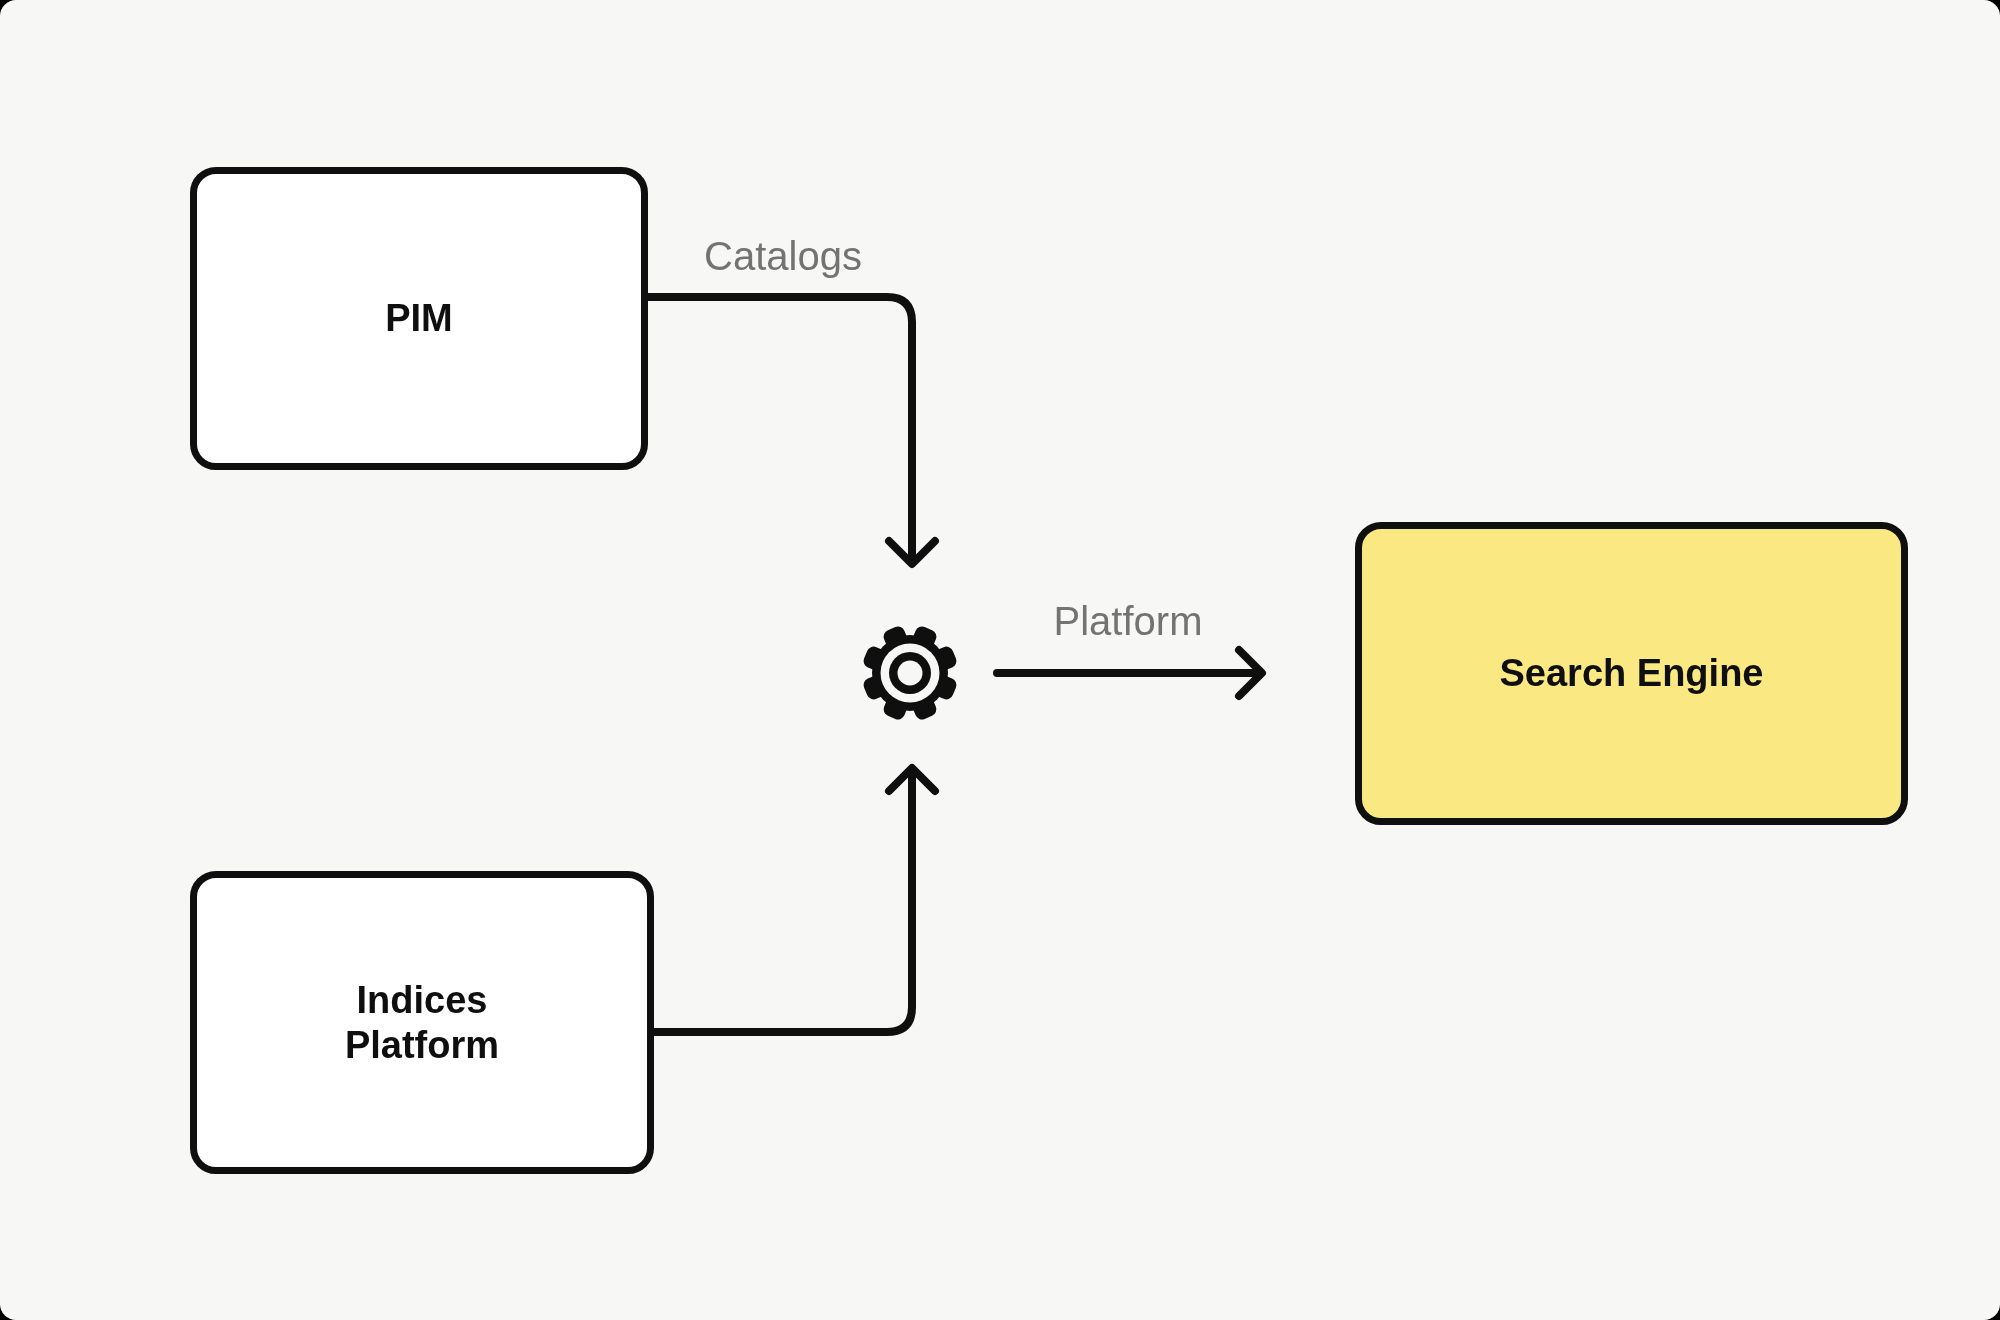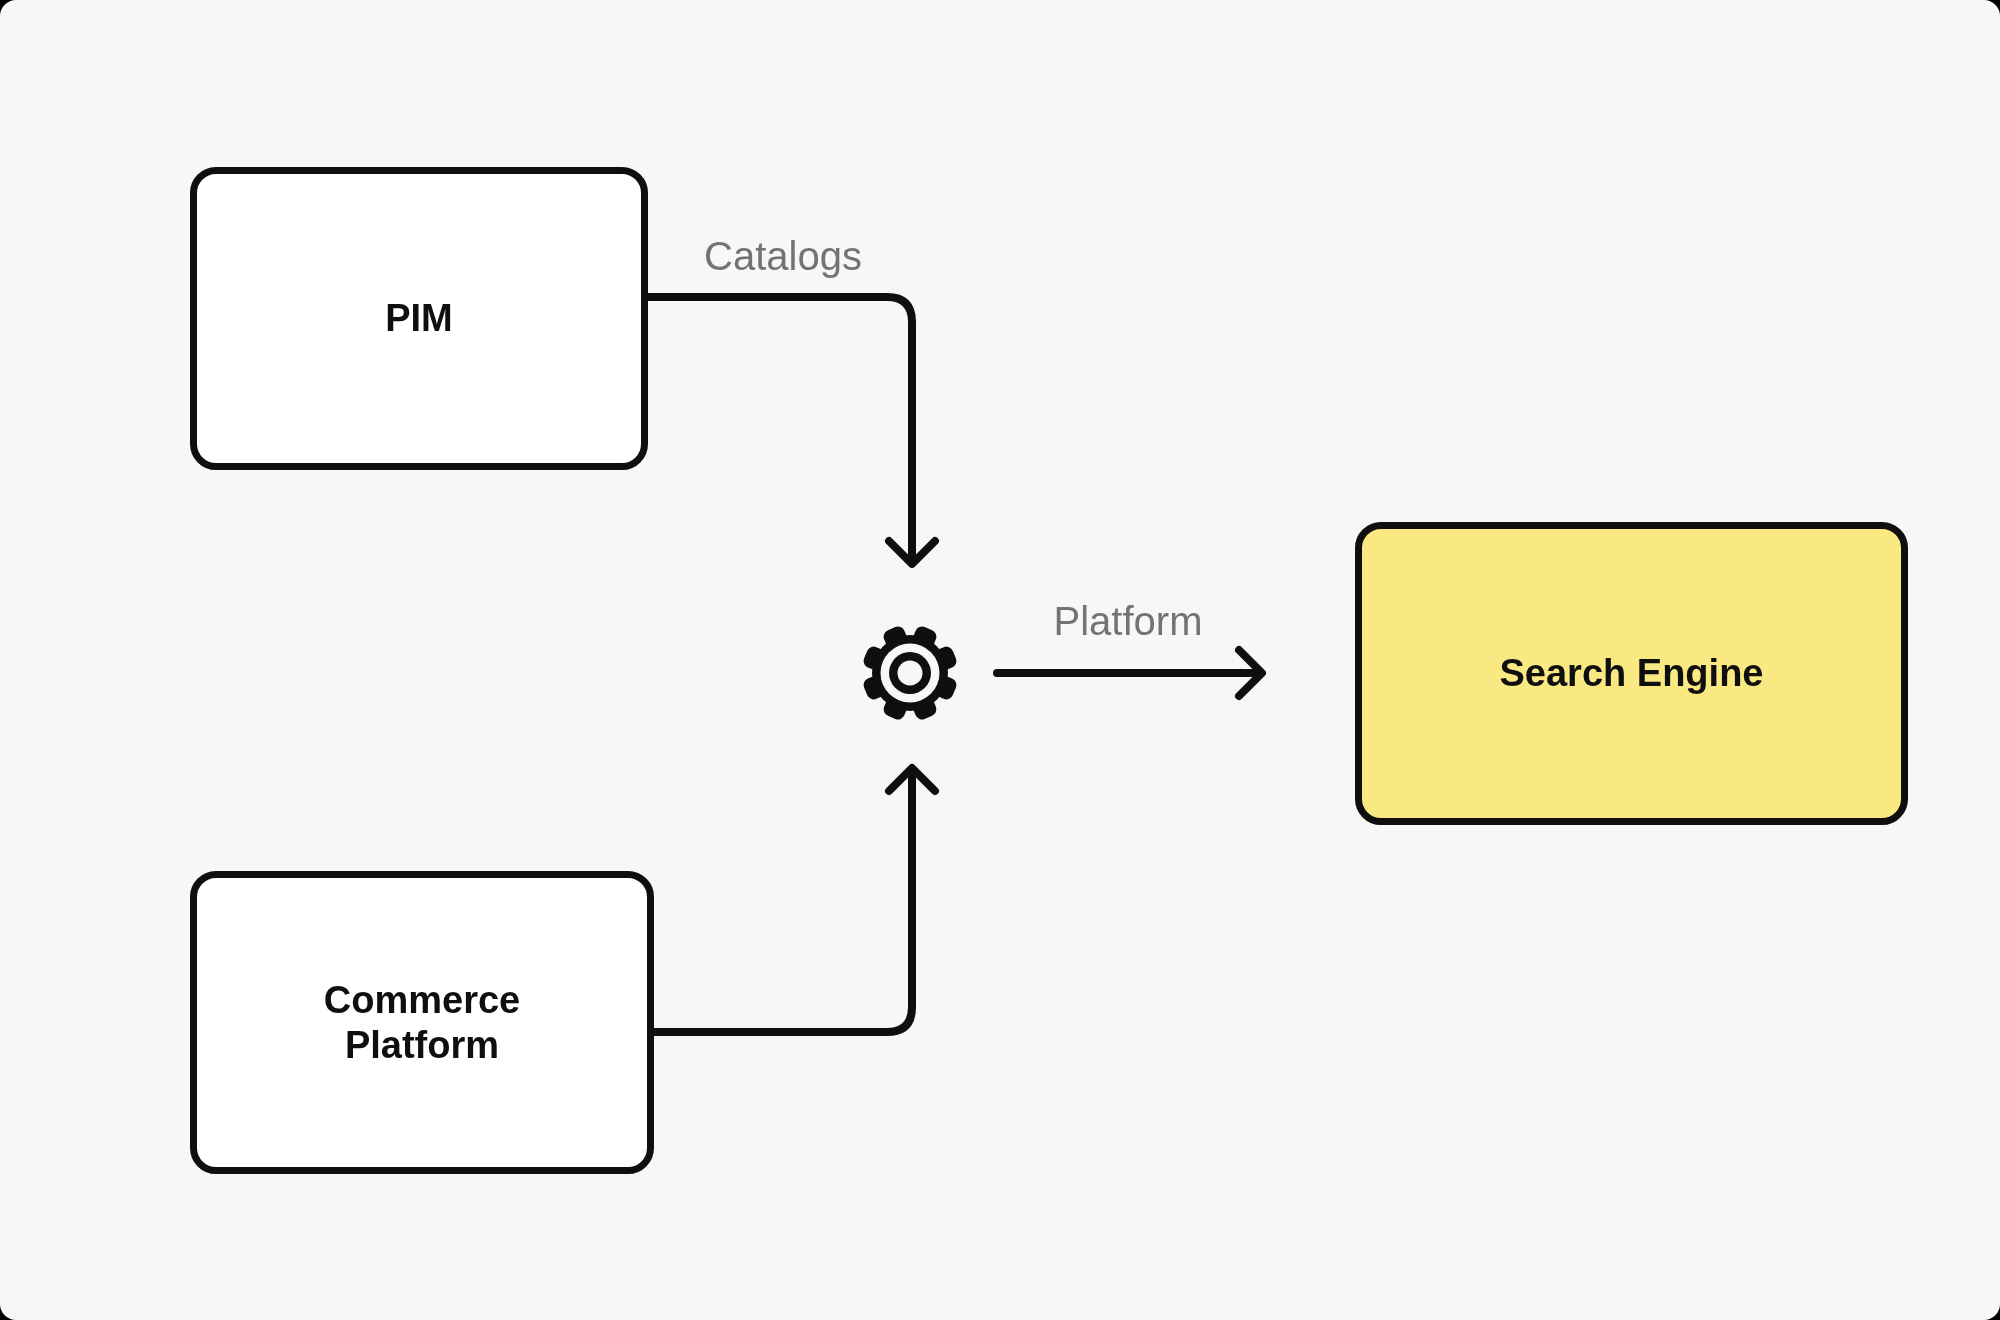--- a/index.html
+++ b/index.html
@@ -94,21 +94,21 @@
       <circle r="21" fill="#0f0f0f"></circle>
       <circle r="12.5" fill="#f7f7f5"></circle>
     </g>
   </svg>
 
   <div class="node" id="node-pim" style="background: rgb(255, 255, 255);">
     <div class="node-label">PIM</div>
   </div>
 
   <div class="node" id="node-commerce" style="background: rgb(255, 255, 255);">
-    <div class="node-label">Commerce Platform</div>
+    <div class="node-label">Indices Platform</div>
   </div>
 
   <div class="node" id="node-search" style="background: rgb(250, 233, 130);">
     <div class="node-label">Search Engine</div>
   </div>
 
   <div class="edge-label" id="label-catalogs">Catalogs</div>
   <div class="edge-label" id="label-indices">Platform</div>
 
 </div>

